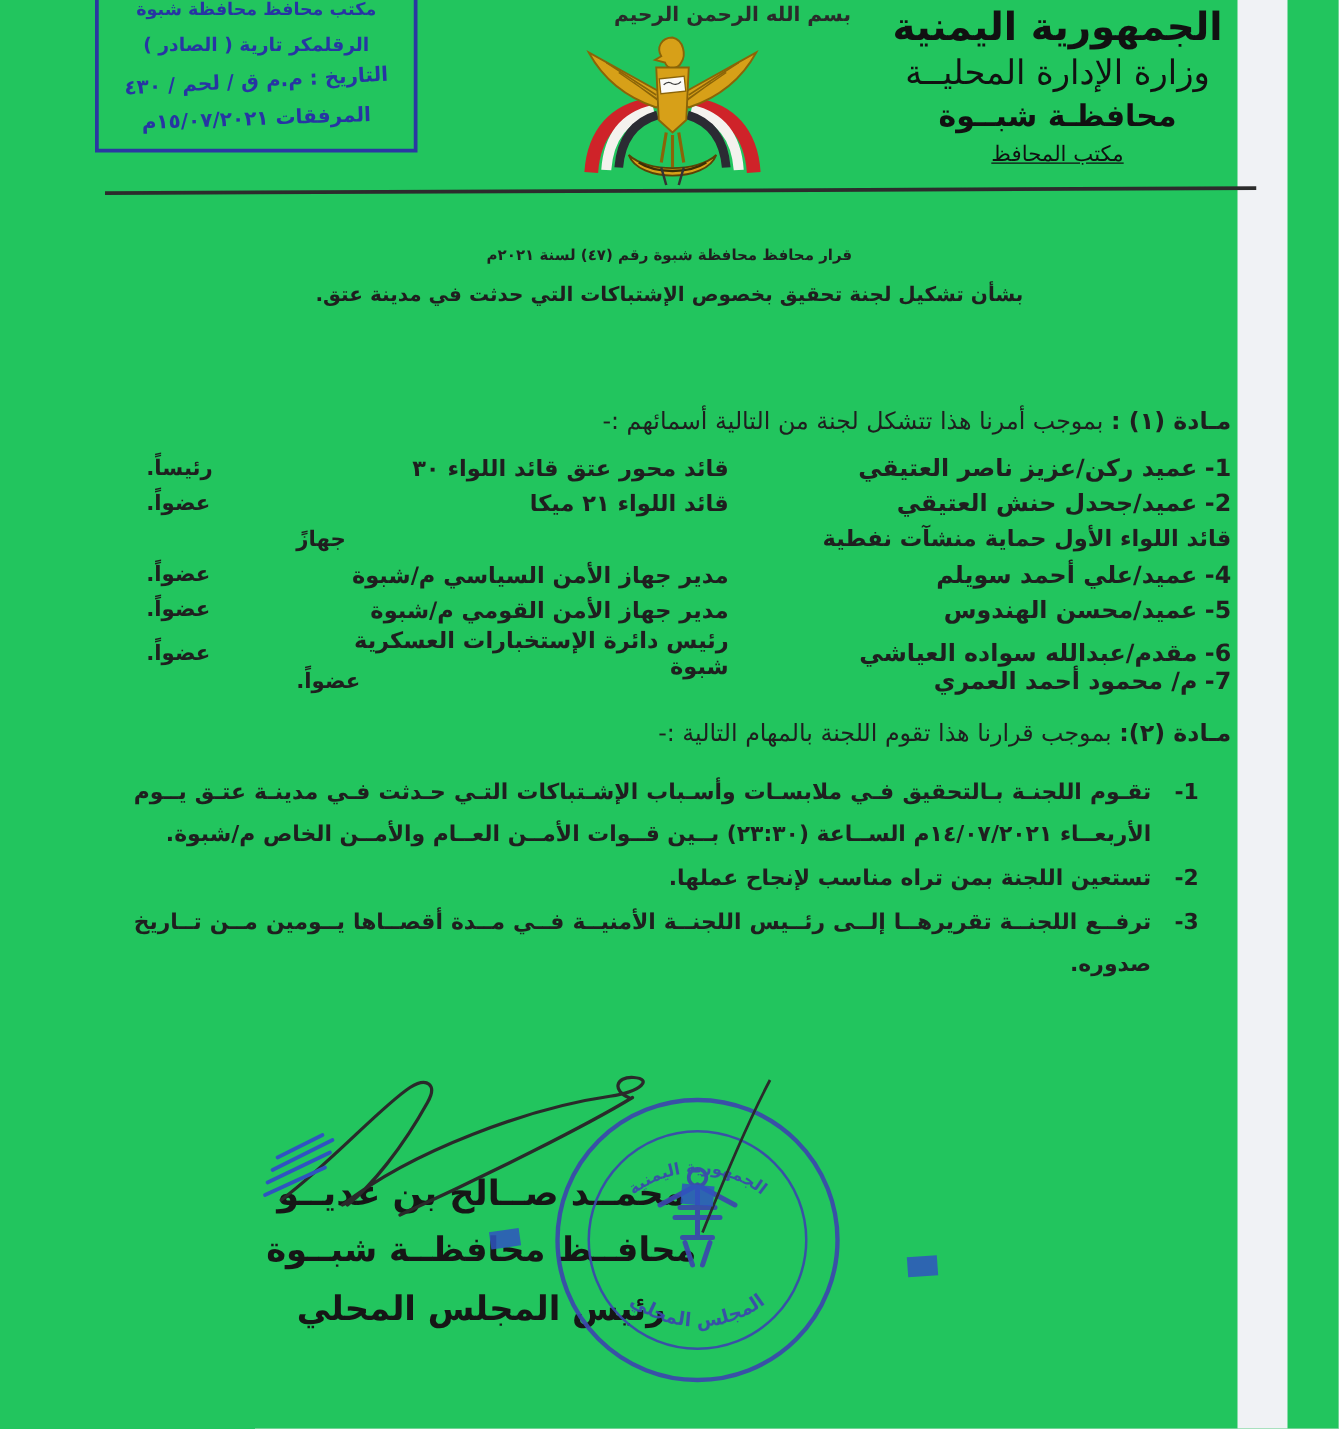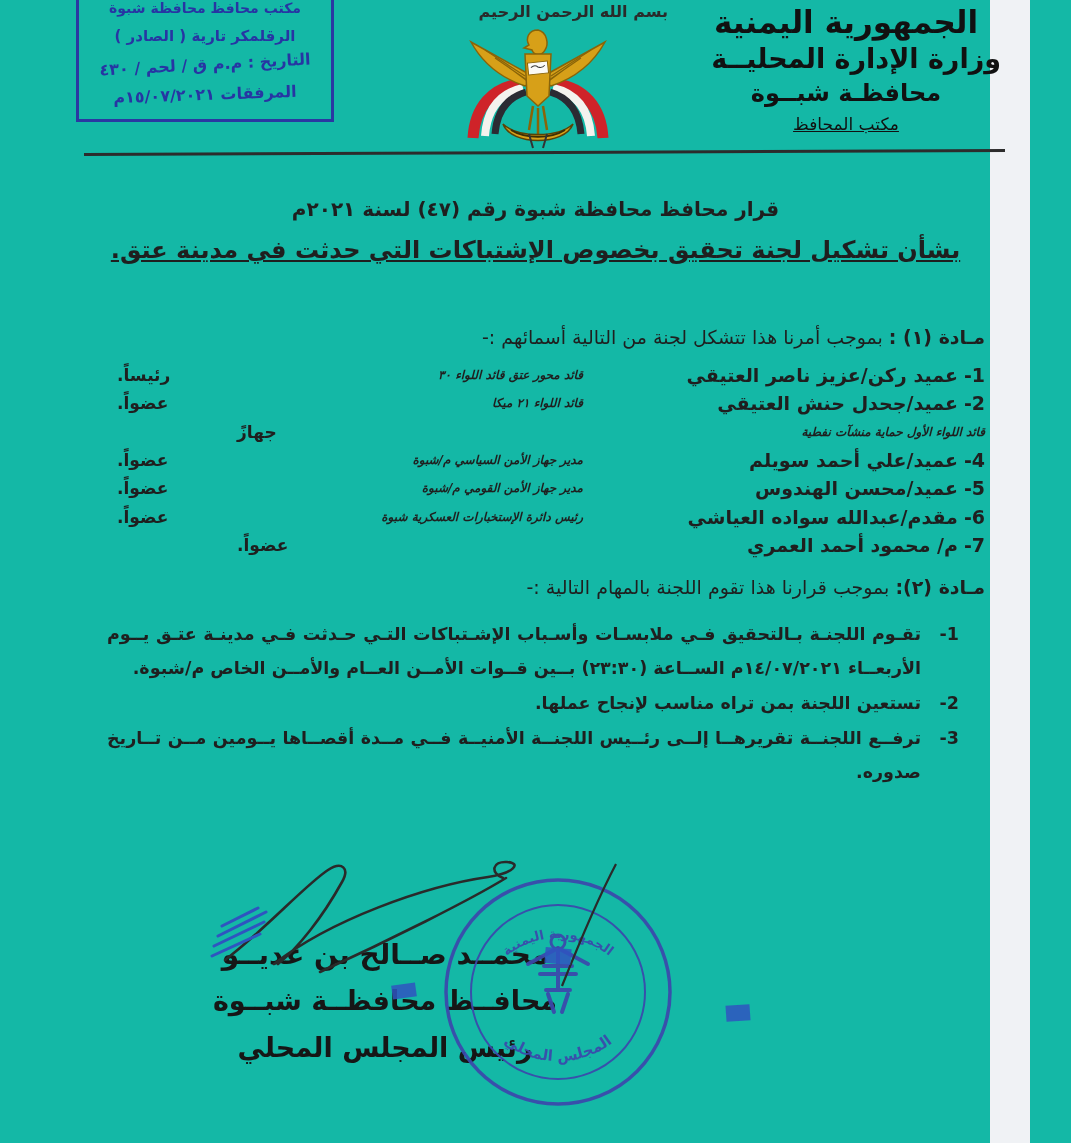--- a/index.html
+++ b/index.html
@@ -1,62 +1,62 @@
 <!DOCTYPE html>
 <html lang="ar"><head>
 <meta charset="utf-8">
 <style>
   html,body{margin:0;padding:0;background:#e9e9e9;}
   .page{
     position:relative; width:1071px; height:1143px; margin:0 auto;
-    background:#14b8a6; overflow:hidden; direction:rtl;
+    background:#22c55e; overflow:hidden; direction:rtl;
     font-family:"DejaVu Sans", sans-serif; color:#1f1f1f;
   }
   .edge-strip{position:absolute; top:0; right:41px; width:40px; height:100%; background:#f0f2f5;}
 
   
   .registry-box{
     position:absolute; top:-12px; left:76px; width:236px;
     border:3px solid #2a38a2; color:#2735a3; padding:4px 8px 8px;
     text-align:center; font-weight:bold; line-height:1.9;
   }
   .registry-line1{font-size:14px;}
   .registry-line2{font-size:15px;}
   .registry-hand{font-size:16px; transform:rotate(-3deg); letter-spacing:1px;}
   .registry-hand2{font-size:16px; transform:rotate(-2deg); letter-spacing:1px;}
 
   
-  .bismillah{position:absolute; top:2px; left:438px; width:230px; text-align:right;
+  .bismillah{position:absolute; top:2px; left:471px; width:230px; text-align:center;
     font-size:16px; font-weight:bold; color:#2a2a2a; letter-spacing:1px;}
   .emblem{position:absolute; top:26px; left:433px; width:210px; height:126px;}
 
   
   .hdr{position:absolute; top:4px; right:70px; width:310px; text-align:center; color:#111;}
   .hdr-republic{font-size:31px; font-weight:bold; letter-spacing:-1px;}
-  .hdr-ministry{font-size:27px; font-weight:bold; margin-top:3px;text-align:right;}
+  .hdr-ministry{font-size:27px; font-weight:normal; margin-top:3px;}
   .hdr-gov{font-size:24px; font-weight:bold; margin-top:5px;}
   .hdr-office{font-size:17px; font-weight:normal; margin-top:7px; text-decoration:underline;}
 
   .rule{position:absolute; top:151px; left:84px; width:921px; height:3px; background:#2c2c2c;
     transform:rotate(-0.25deg);}
 
   .title{position:absolute; top:197px; left:0; width:100%; text-align:center; font-weight:bold;}
-  .title-l1{font-size:20px;}
-  .title-l2{font-size:24px; margin-top:15px;text-decoration:underline;}
+  .title-l1{font-size:12px;}
+  .title-l2{font-size:16px; margin-top:15px;}
 
   .article-h{position:absolute; right:86px; font-size:19px;}
   .article-h .art-label{font-weight:bold;}
   .article-h .art-text{font-weight:normal;}
   .article1-h{top:326px;}
   .article2-h{top:576px;}
 
   .members{position:absolute; top:361px; right:86px; width:872px; font-weight:bold;}
   .member-row{display:grid; grid-template-columns:402px 350px 120px; height:28.3px; align-items:center;}
   .m-name{font-size:19px;}
-  .m-pos{font-size:12px;font-style:italic;}
+  .m-pos{font-size:18px;}
   .m-role{font-size:17px; text-align:left; padding-left:4px;}
   .m-num{display:inline-block; margin-left:6px;}
 
   .items{position:absolute; top:617px; right:108px; width:856px; font-weight:bold;}
   .item{position:relative; padding-right:42px; font-size:17.5px; line-height:34px; text-align:justify; text-align-last:right;}
   .item + .item{margin-top:1px;}
   .item .num{position:absolute; right:4px; top:0; font-weight:bold;}
   .item-short{text-align:right;}
 
   

